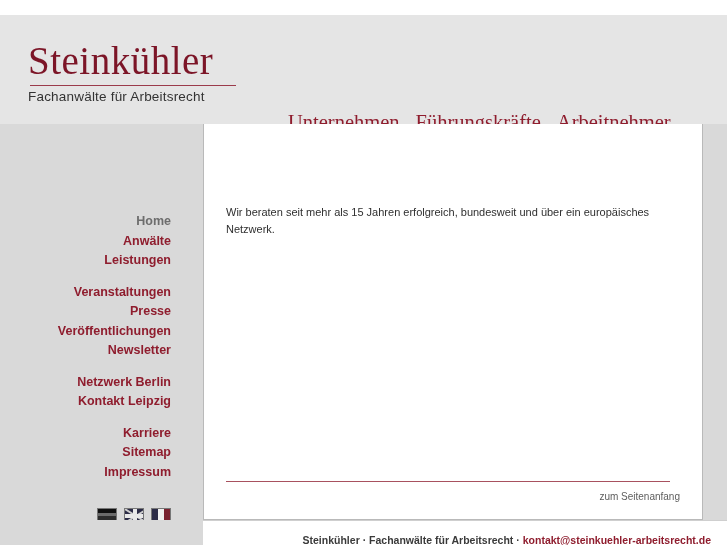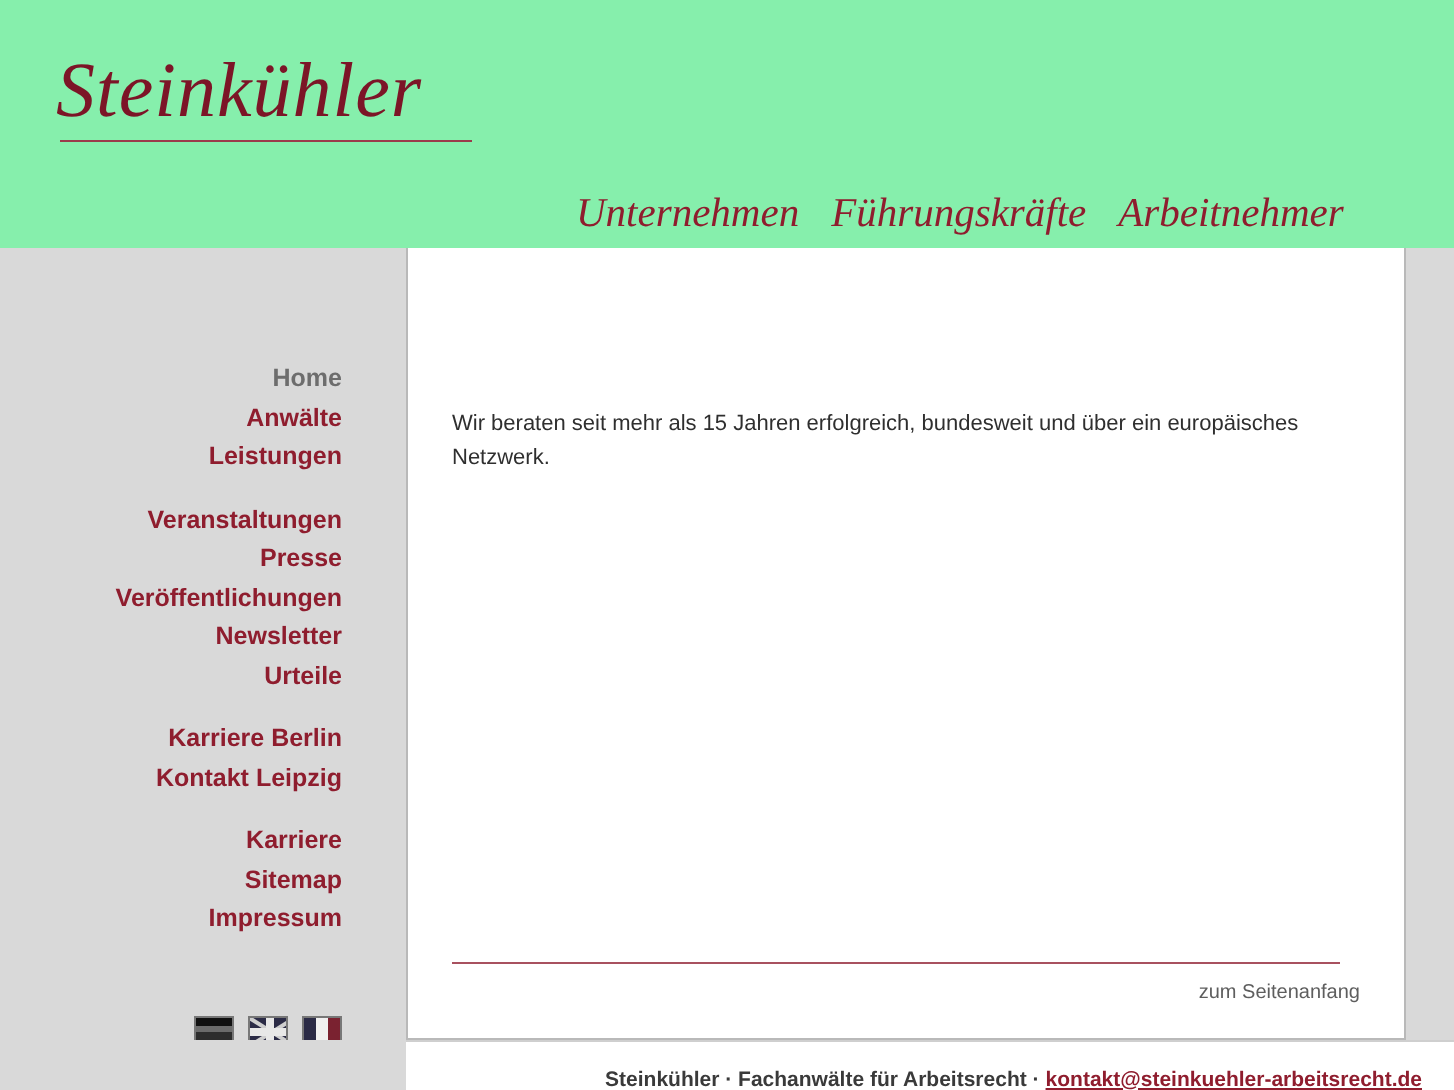--- a/index.html
+++ b/index.html
@@ -9,25 +9,24 @@
     height: 545px;
     background: #ffffff;
     font-family: "Liberation Sans", sans-serif;
     overflow: hidden;
     position: relative;
   }
 
   
   .header {
     position: absolute;
-    left: 0; top: 0;
+    left: 0; top: 15px;
     width: 727px;
     height: 124px;
-    background: #86efac;
-    font-style: italic;
+    background: #e5e5e5;
   }
   .logo {
     position: absolute;
     left: 28px;
     top: 24px;
     width: 220px;
   }
   .logo-word {
     font-family: "Liberation Serif", serif;
     font-size: 39px;
@@ -88,20 +87,21 @@
     font-size: 12.5px;
     font-weight: bold;
     color: #8f1d2e;
     line-height: 19.5px;
     text-decoration: none;
     display: block;
     white-space: nowrap;
   }
   .sidebar .item.inactive {
     color: #6d6d6d;
+    margin-top: 32px;
   }
   .sidebar .gap { height: 12px; }
 
   .flags {
     position: absolute;
     left: 0;
     top: 508px;
     width: 185px;
     display: flex;
     justify-content: flex-end;
@@ -232,20 +232,21 @@
   }
 </style>
 </head>
 <body>
 
 <div class="header">
 
   <div class="logo">
     <div class="logo-word">Steinkühler</div>
     <div class="logo-rule"></div>
+    <div class="logo-sub">Fachanwälte für Arbeitsrecht</div>
   </div>
 
   <nav class="topnav">
     <a href="#">Unternehmen</a>
     <a href="#">Führungskräfte</a>
     <a href="#">Arbeitnehmer</a>
   </nav>
 </div>
 
 <div class="body-band"></div>
@@ -254,25 +255,24 @@
   <a href="#" class="item inactive">Home</a>
   <a href="#" class="item">Anwälte</a>
   <a href="#" class="item">Leistungen</a>
 
   <div class="gap"></div>
 
   <a href="#" class="item">Veranstaltungen</a>
   <a href="#" class="item">Presse</a>
   <a href="#" class="item">Veröffentlichungen</a>
   <a href="#" class="item">Newsletter</a>
-  <a href="#" class="item">Urteile</a>
 
   <div class="gap"></div>
 
-  <a href="#" class="item">Karriere Berlin</a>
+  <a href="#" class="item">Netzwerk Berlin</a>
   <a href="#" class="item">Kontakt Leipzig</a>
 
   <div class="gap"></div>
 
   <a href="#" class="item">Karriere</a>
   <a href="#" class="item">Sitemap</a>
   <a href="#" class="item">Impressum</a>
 </nav>
 
 <div class="flags">

